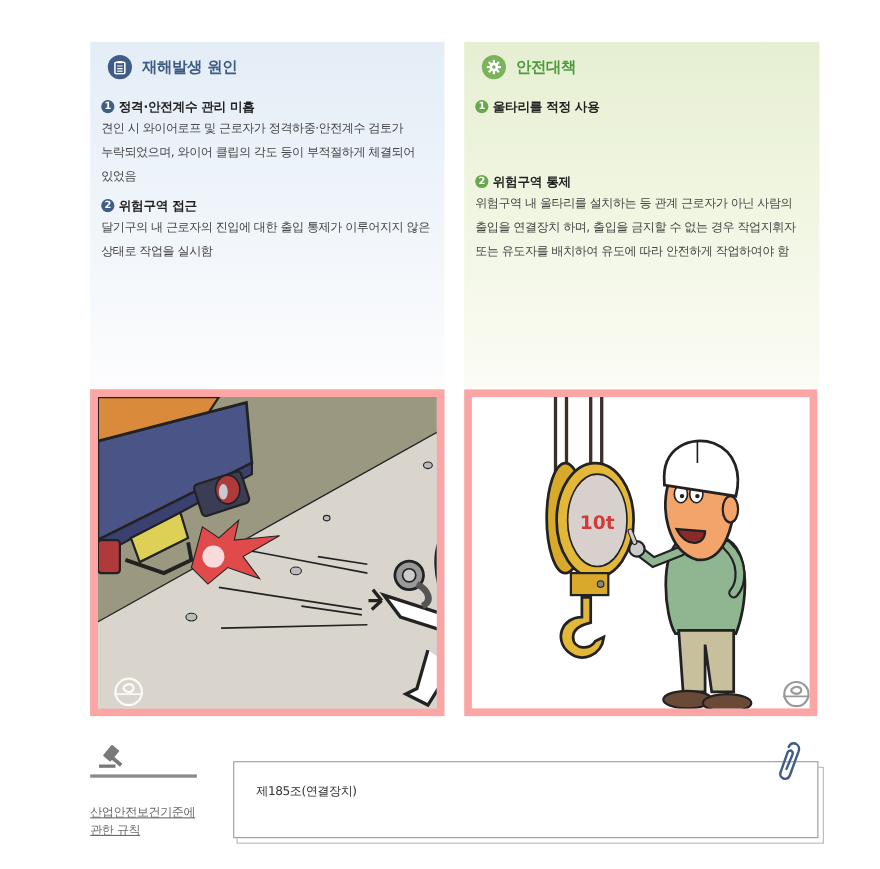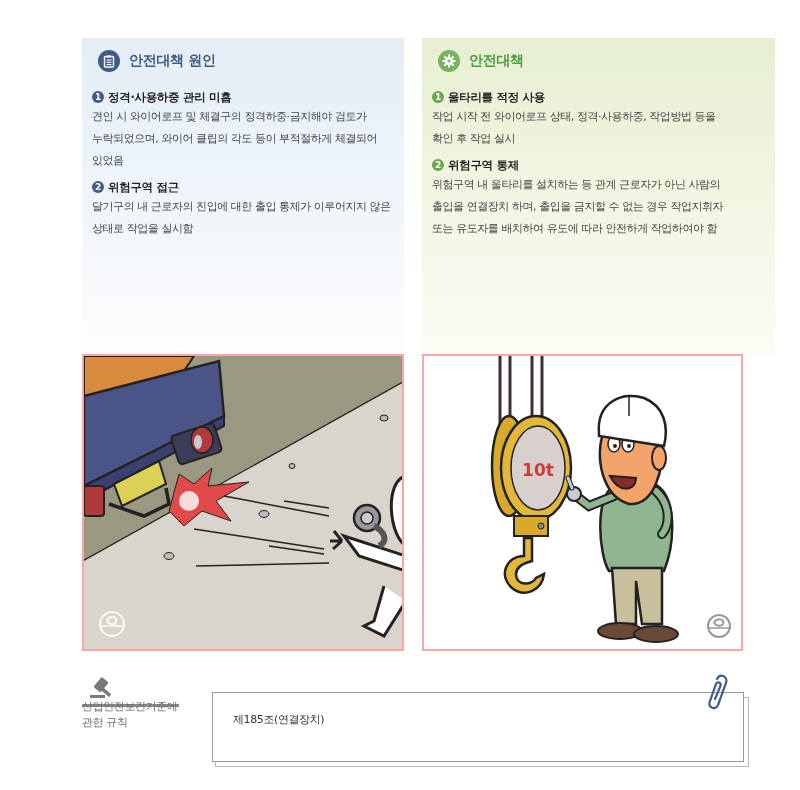--- a/index.html
+++ b/index.html
@@ -1,73 +1,73 @@
 <!DOCTYPE html>
 <html><head>
 <meta charset="utf-8">
 <style>
   * { box-sizing: border-box; margin: 0; padding: 0; }
   html, body { width: 800px; height: 790px; background: #ffffff; overflow: hidden; }
   body { font-family: "DejaVu Sans", "Liberation Sans", sans-serif; color: #3a3a3a; position: relative; }
 
   .panel { position: absolute; top: 38px; height: 315px; }
   .panel-left { left: 82px; width: 322px; background: linear-gradient(to bottom, #e4edf6 0%, #eef4fa 45%, #fdfdfe 100%); }
-  .panel-right { left: 422px; width: 353px; background: linear-gradient(to bottom, #e6efd2 0%, #f1f6e2 50%, #fbfcf5 100%); }
+  .panel-right { left: 422px; width: 323px; background: linear-gradient(to bottom, #e6efd2 0%, #f1f6e2 50%, #fbfcf5 100%); }
 
   .panel-header { position: absolute; top: 12px; left: 16px; display: flex; align-items: center; }
   .hdr-icon { width: 22px; height: 22px; border-radius: 50%; display: flex; align-items: center; justify-content: center; margin-right: 9px; }
   .hdr-icon.blue { background: #3f5d86; }
   .hdr-icon.green { background: #7ab35c; }
   .hdr-title { font-size: 14px; font-weight: bold; letter-spacing: -0.3px; }
   .hdr-title.blue { color: #3c5c86; }
   .hdr-title.green { color: #4f9a3e; }
 
   .item { position: absolute; left: 10px; width: 306px; }
   .item-title { font-size: 11.5px; font-weight: bold; color: #222; display: flex; align-items: center; height: 18px; letter-spacing: -0.3px; }
   .num { display: inline-flex; width: 12px; height: 12px; border-radius: 50%; color: #fff; font-size: 9px; font-weight: bold; align-items: center; justify-content: center; margin-right: 4px; }
   .num.blue { background: #3f5d86; }
   .num.green { background: #6aa84f; }
   .item-body { font-size: 11px; line-height: 22px; color: #444; letter-spacing: -0.45px; word-break: keep-all; }
 
-  .illus { position: absolute; top: 354px; height: 297px; border: 2px solid #fca5a5; overflow: hidden; }
+  .illus { position: absolute; top: 354px; height: 297px; border: 7px solid #fca5a5; overflow: hidden; }
   .illus-left { left: 82px; width: 322px; background: #d8d4cc; }
   .illus-right { left: 422px; width: 321px; background: #ffffff; }
 
   .reg-label-wrap { position: absolute; left: 82px; top: 675px; width: 97px; }
   .reg-bar { position: absolute; top: 29px; left: 0; width: 97px; height: 3px; background: #8a8a8a; }
-  .reg-label { position: absolute; top: 24px; left: 0; font-size: 11px; line-height: 16px; color: #6a6a6a; letter-spacing: -0.4px; width: 120px; }
+  .reg-label { position: absolute; top: 56px; left: 0; font-size: 11px; line-height: 16px; color: #6a6a6a; letter-spacing: -0.4px; width: 120px; text-decoration: underline; }
 
   .note-back { position: absolute; left: 215px; top: 697px; width: 534px; height: 70px; border: 1px solid #b8b8b8; background: #fff; }
   .note { position: absolute; left: 212px; top: 692px; width: 532px; height: 70px; border: 1px solid #9a9a9a; background: #fff; padding: 18px 0 0 20px; }
   .note-line { font-size: 11px; line-height: 18px; color: #333; letter-spacing: -0.4px; }
   .clip { position: absolute; left: 707px; top: 672px; }
 </style>
 </head>
 <body>
 
 <section class="panel panel-left">
   <div class="panel-header">
     <span class="hdr-icon blue">
       <svg width="12" height="13" viewBox="0 0 12 13">
         <rect x="1.5" y="1.5" width="9" height="10.5" rx="1" fill="none" stroke="#fff" stroke-width="1.4"></rect>
         <rect x="4" y="0.5" width="4" height="2" fill="#fff"></rect>
         <line x1="3.5" y1="5" x2="8.5" y2="5" stroke="#fff" stroke-width="1.1"></line>
         <line x1="3.5" y1="7.3" x2="8.5" y2="7.3" stroke="#fff" stroke-width="1.1"></line>
         <line x1="3.5" y1="9.6" x2="8.5" y2="9.6" stroke="#fff" stroke-width="1.1"></line>
       </svg>
     </span>
-    <span class="hdr-title blue">안전대책 원인</span>
+    <span class="hdr-title blue">재해발생 원인</span>
   </div>
 
   <div class="item" style="top:50px">
     <div class="item-title">
       <span class="num blue">1</span>
-      <span>정격·사용하중 관리 미흡</span>
-    </div>
-    <p class="item-body">견인 시 와이어로프 및 체결구의 정격하중·금지해야 검토가 누락되었으며, 와이어 클립의 각도 등이 부적절하게 체결되어 있었음</p>
+      <span>정격·안전계수 관리 미흡</span>
+    </div>
+    <p class="item-body">견인 시 와이어로프 및 근로자가 정격하중·안전계수 검토가 누락되었으며, 와이어 클립의 각도 등이 부적절하게 체결되어 있었음</p>
   </div>
 
   <div class="item" style="top:140px">
     <div class="item-title">
       <span class="num blue">2</span>
       <span>위험구역 접근</span>
     </div>
     <p class="item-body">달기구의 내 근로자의 진입에 대한 출입 통제가 이루어지지 않은 상태로 작업을 실시함</p>
   </div>
 </section>
@@ -91,21 +91,20 @@
       </svg>
     </span>
     <span class="hdr-title green">안전대책</span>
   </div>
 
   <div class="item" style="top:50px">
     <div class="item-title">
       <span class="num green">1</span>
       <span>울타리를 적정 사용</span>
     </div>
-    <p class="item-body">작업 시작 전 와이어로프 상태, 정격·사용하중, 작업방법 등을 확인 후 작업 실시</p>
   </div>
 
   <div class="item" style="top:118px">
     <div class="item-title">
       <span class="num green">2</span>
       <span>위험구역 통제</span>
     </div>
     <p class="item-body">위험구역 내 울타리를 설치하는 등 관계 근로자가 아닌 사람의 출입을 연결장치 하며, 출입을 금지할 수 없는 경우 작업지휘자 또는 유도자를 배치하여 유도에 따라 안전하게 작업하여야 함</p>
   </div>
 </section>

